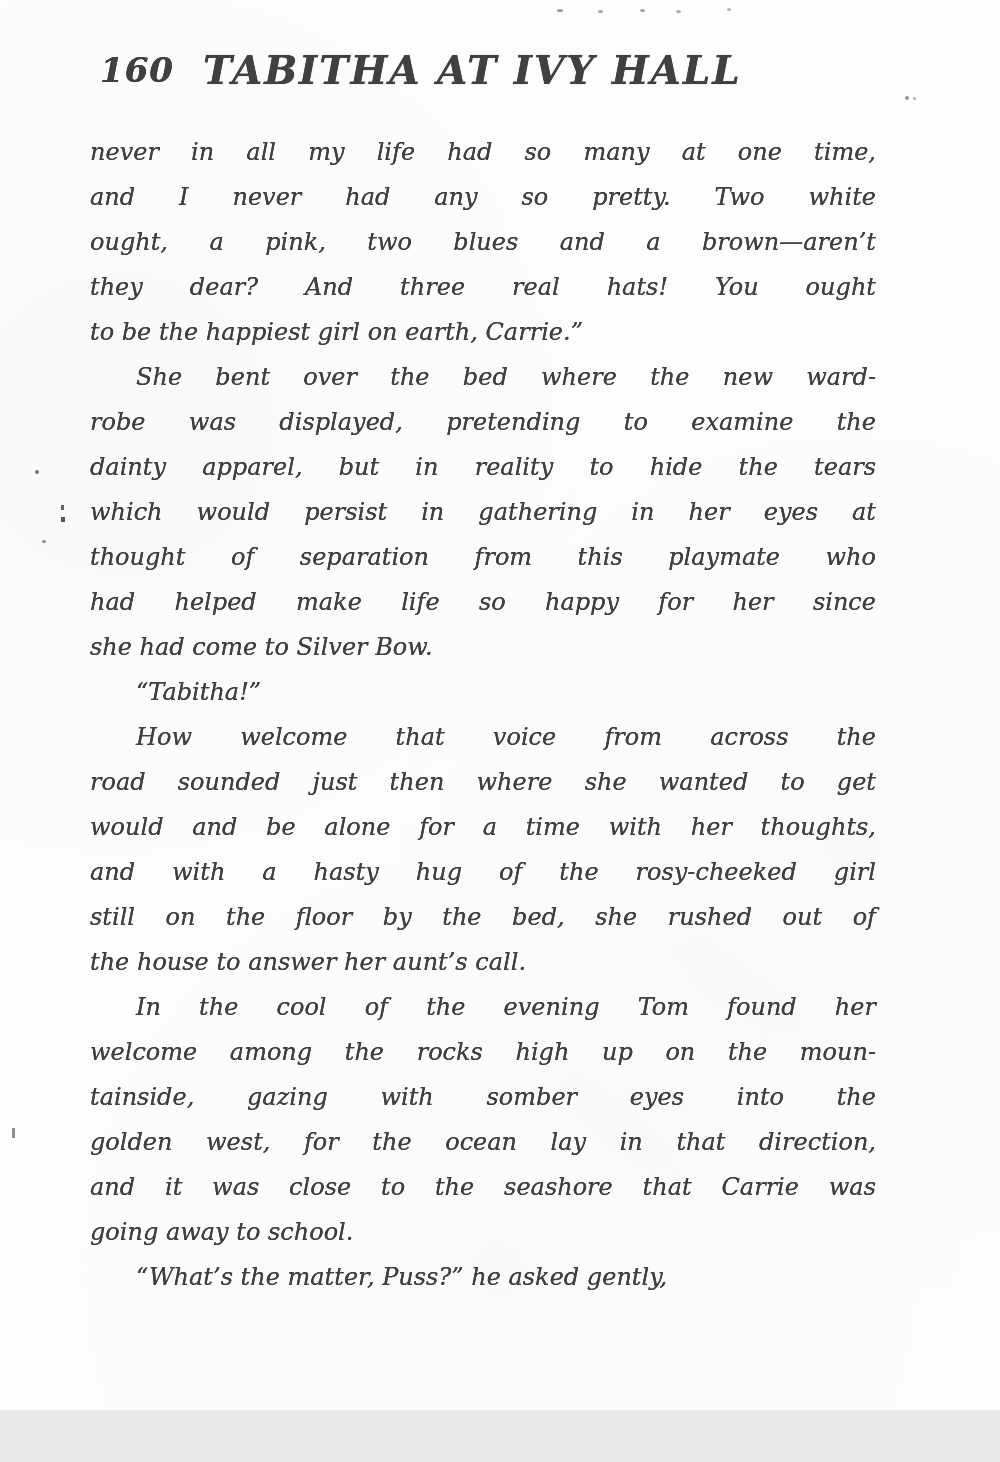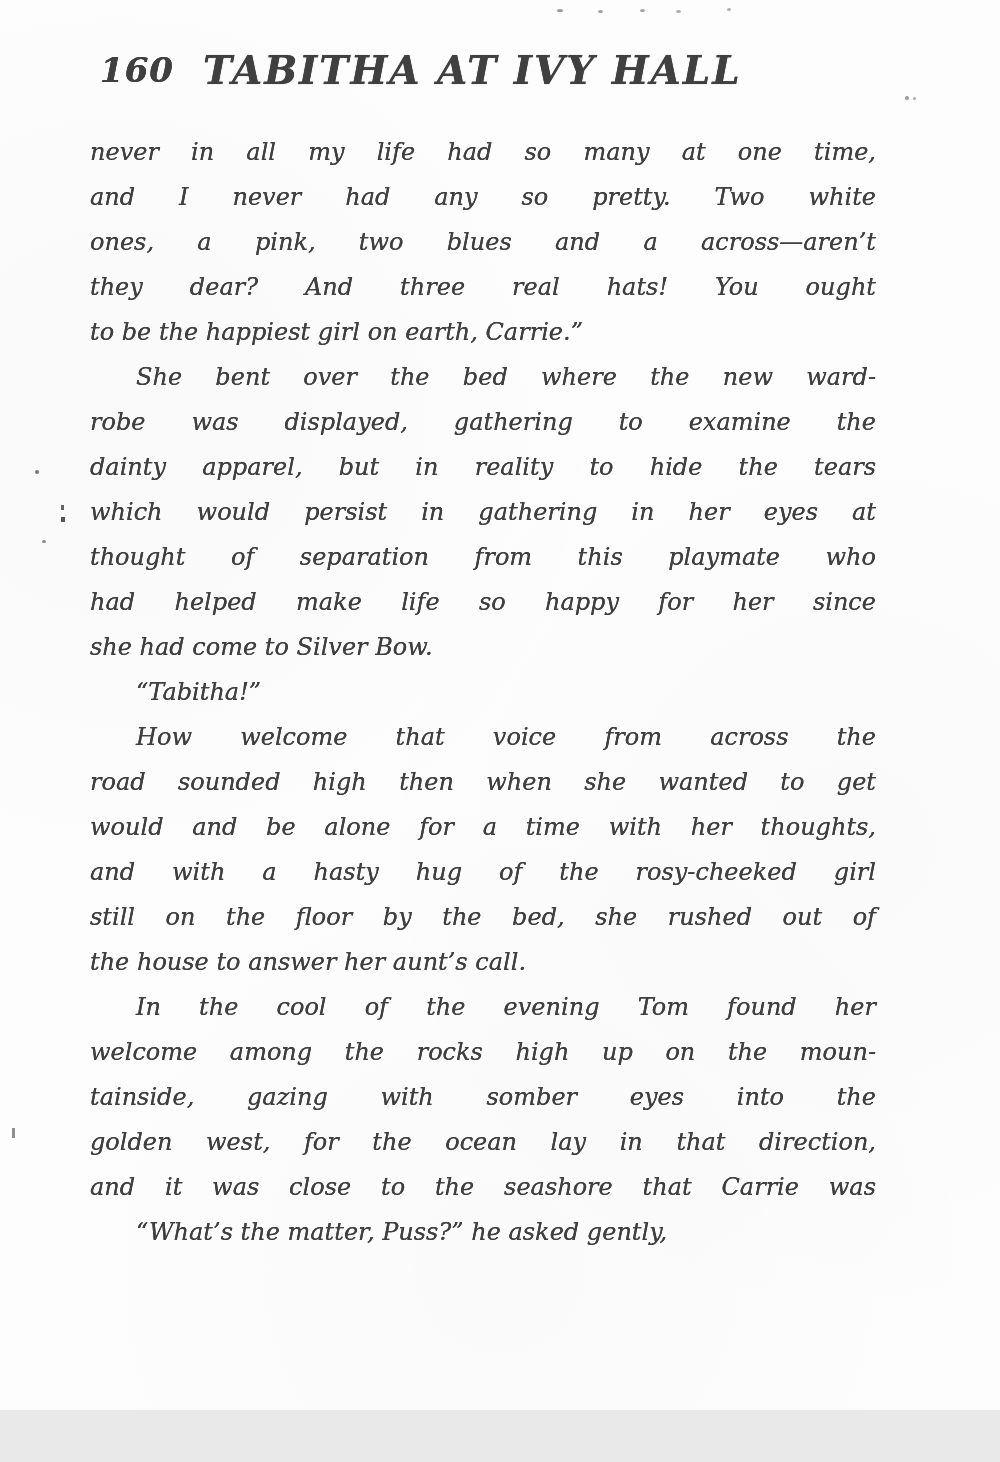--- a/index.html
+++ b/index.html
@@ -93,50 +93,51 @@
 
   <div class="running-head">
     <span class="page-number">160</span>
     <span class="running-title">TABITHA AT IVY HALL</span>
   </div>
 
   <div class="text-block">
       <div class="para">
         <div class="line">never in all my life had so many at one time,</div>
         <div class="line">and I never had any so pretty.  Two white</div>
-        <div class="line">ones, a pink, two blues and a across—aren’t</div>
+        <div class="line">ought, a pink, two blues and a brown—aren’t</div>
         <div class="line">they dear?   And three real hats!   You ought</div>
         <div class="line last">to be the happiest girl on earth, Carrie.”</div>
       </div>
       <div class="para">
         <div class="line indent">She bent over the bed where the new ward-</div>
-        <div class="line">robe was displayed, gathering to examine the</div>
+        <div class="line">robe was displayed, pretending to examine the</div>
         <div class="line">dainty apparel, but in reality to hide the tears</div>
         <div class="line">which would persist in gathering in her eyes at</div>
         <div class="line">thought of separation from this playmate who</div>
         <div class="line">had helped make life so happy for her since</div>
         <div class="line last">she had come to Silver Bow.</div>
       </div>
       <div class="para">
         <div class="line last indent">“Tabitha!”</div>
       </div>
       <div class="para">
         <div class="line indent">How welcome that voice from across the</div>
-        <div class="line">road sounded high then when she wanted to get</div>
+        <div class="line">road sounded just then where she wanted to get</div>
         <div class="line">would and be alone for a time with her thoughts,</div>
         <div class="line">and with a hasty hug of the rosy-cheeked girl</div>
         <div class="line">still on the floor by the bed, she rushed out of</div>
         <div class="line last">the house to answer her aunt’s call.</div>
       </div>
       <div class="para">
         <div class="line indent">In the cool of the evening Tom found her</div>
         <div class="line">welcome among the rocks high up on the moun-</div>
         <div class="line">tainside, gazing with somber eyes into the</div>
         <div class="line">golden west, for the ocean lay in that direction,</div>
         <div class="line">and it was close to the seashore that Carrie was</div>
+        <div class="line last">going away to school.</div>
       </div>
       <div class="para">
         <div class="line last indent">“What’s the matter, Puss?” he asked gently,</div>
       </div>
     </div>
 
   <div class="speck" style="left:557px; top:9px;  width:6px; height:3px; background:#9a9a9a;"></div>
   <div class="speck" style="left:598px; top:10px; width:5px; height:3px; background:#a2a2a2;"></div>
   <div class="speck" style="left:640px; top:9px;  width:5px; height:3px; background:#a2a2a2;"></div>
   <div class="speck" style="left:676px; top:10px; width:5px; height:3px; background:#ababab;"></div>

